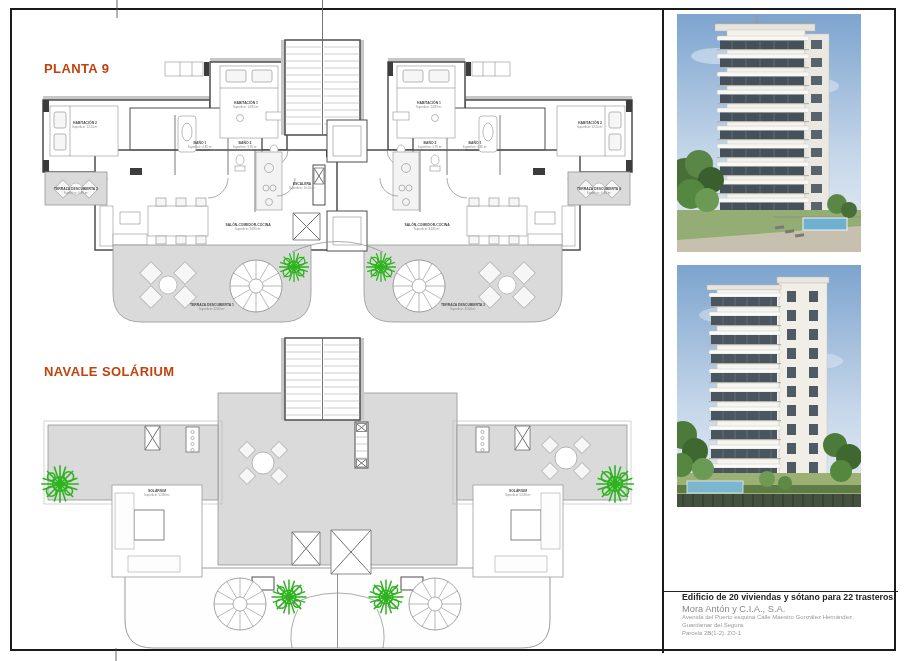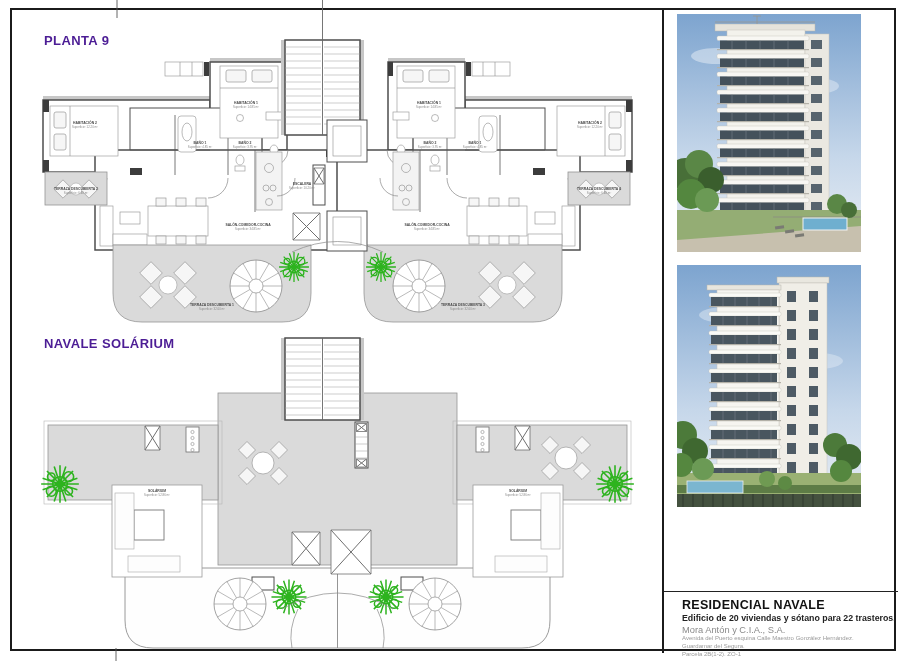--- a/index.html
+++ b/index.html
@@ -1,20 +1,20 @@
 <!DOCTYPE html>
 <html style="--ink: #1b1b1b; --wall_line: #4e4e4e; --terrace_gray: #dadada; --plant_green: #2db31e; --sky_blue: #7da4cf; --lawn_green: #94ad74; --pool_blue: #6fafcf; --muted_text: #8a8a8a;"><head>
 <meta charset="utf-8">
 <style>
   html,body{margin:0;padding:0;background:#ffffff;}
   body{font-family:"Liberation Sans", sans-serif;}
   .sheet{position:relative;width:908px;height:661px;background:#fff;overflow:hidden;}
   .sheet-border{position:absolute;left:10px;top:8px;width:886px;height:643px;border:2px solid var(--ink,#1b1b1b);box-sizing:border-box;}
   .panel-divider{position:absolute;left:662px;top:8px;width:2px;height:645px;background:var(--ink,#1b1b1b);}
-  .plan-title{position:absolute;font-weight:bold;font-size:13px;letter-spacing:.4px;color:#4c1d95;}
+  .plan-title{position:absolute;font-weight:bold;font-size:13px;letter-spacing:.4px;color:#c2410c;margin-top:28px;}
   #t-p9{left:44px;top:33px;}
   #t-sol{left:44px;top:336px;}
   .plans-svg{position:absolute;left:30px;top:0;}
   .photo{position:absolute;left:677px;}
   #ph1{top:14px;}
   #ph2{top:265px;}
   .tblock{position:absolute;left:664px;top:591px;width:234px;}
   .tb-rule{border-top:1.5px solid #222;width:234px;}
   .tb-project{margin:6px 0 1px 18px;font-size:12.5px;font-weight:bold;color:#111;letter-spacing:.3px;}
   .tb-sub{margin-left:18px;font-size:8.8px;font-weight:bold;color:#232323;}
@@ -390,20 +390,19 @@
       <circle cx="158" cy="180" r="12" fill="#4c7a3a"></circle>
         <circle cx="172" cy="192" r="13" fill="#3f6830"></circle>
       <circle cx="164" cy="206" r="11" fill="#55873f"></circle>
       <circle cx="90" cy="214" r="8" fill="#6f9a52"></circle>
         <circle cx="108" cy="218" r="7" fill="#5d8a44"></circle>
     </g>
   </svg>
 
   <div class="tblock">
     <div class="tb-rule"></div>
-    <div class="tb-project">RESIDENCIAL NAVALE</div>
     <div class="tb-sub">Edificio de 20 viviendas y sótano para 22 trasteros.</div>
     <div class="tb-prom">Mora Antón y C.I.A., S.A.</div>
     <div class="tb-small">Avenida del Puerto esquina Calle Maestro González Hernández.</div>
     <div class="tb-small">Guardamar del Segura.</div>
     <div class="tb-small">Parcela 2B(1-2). ZO-1</div>
   </div>
 </div>
 
 </body></html>

